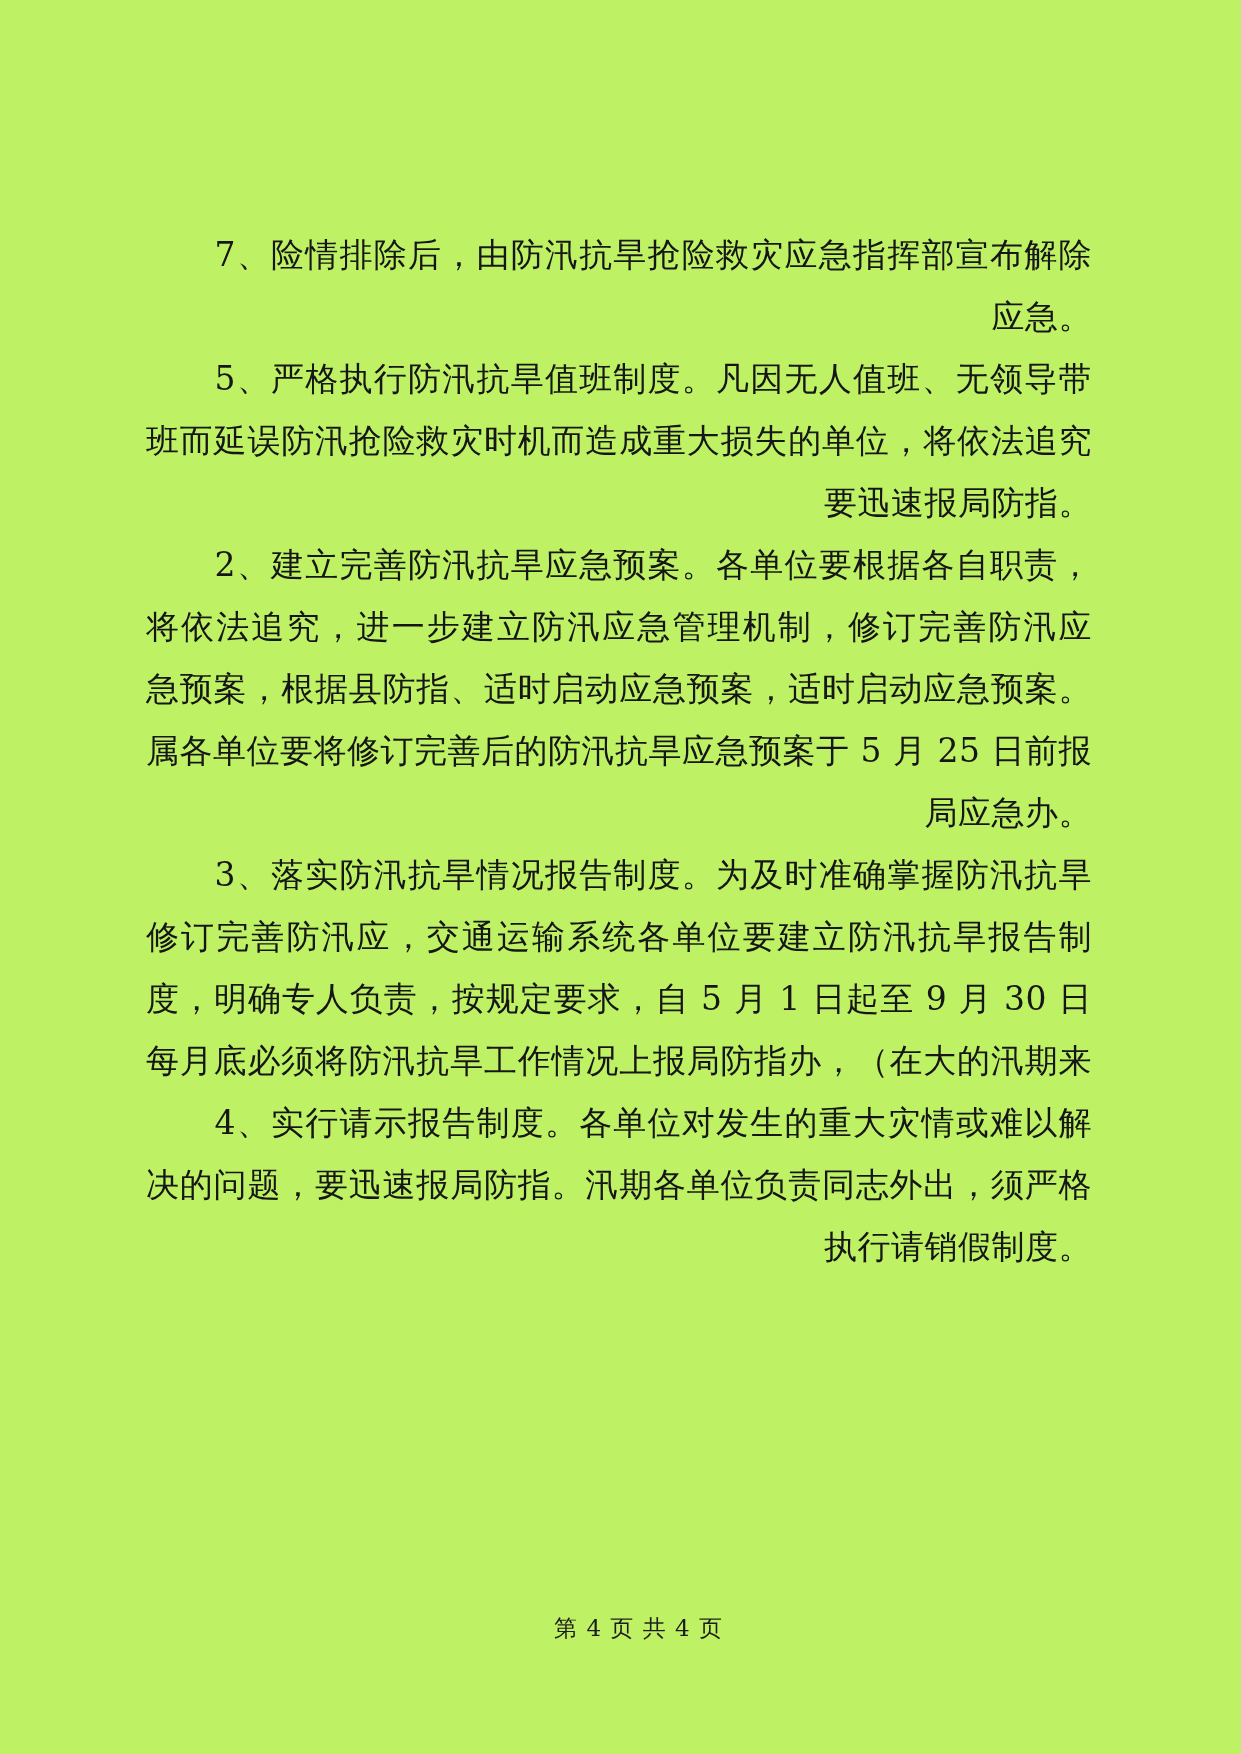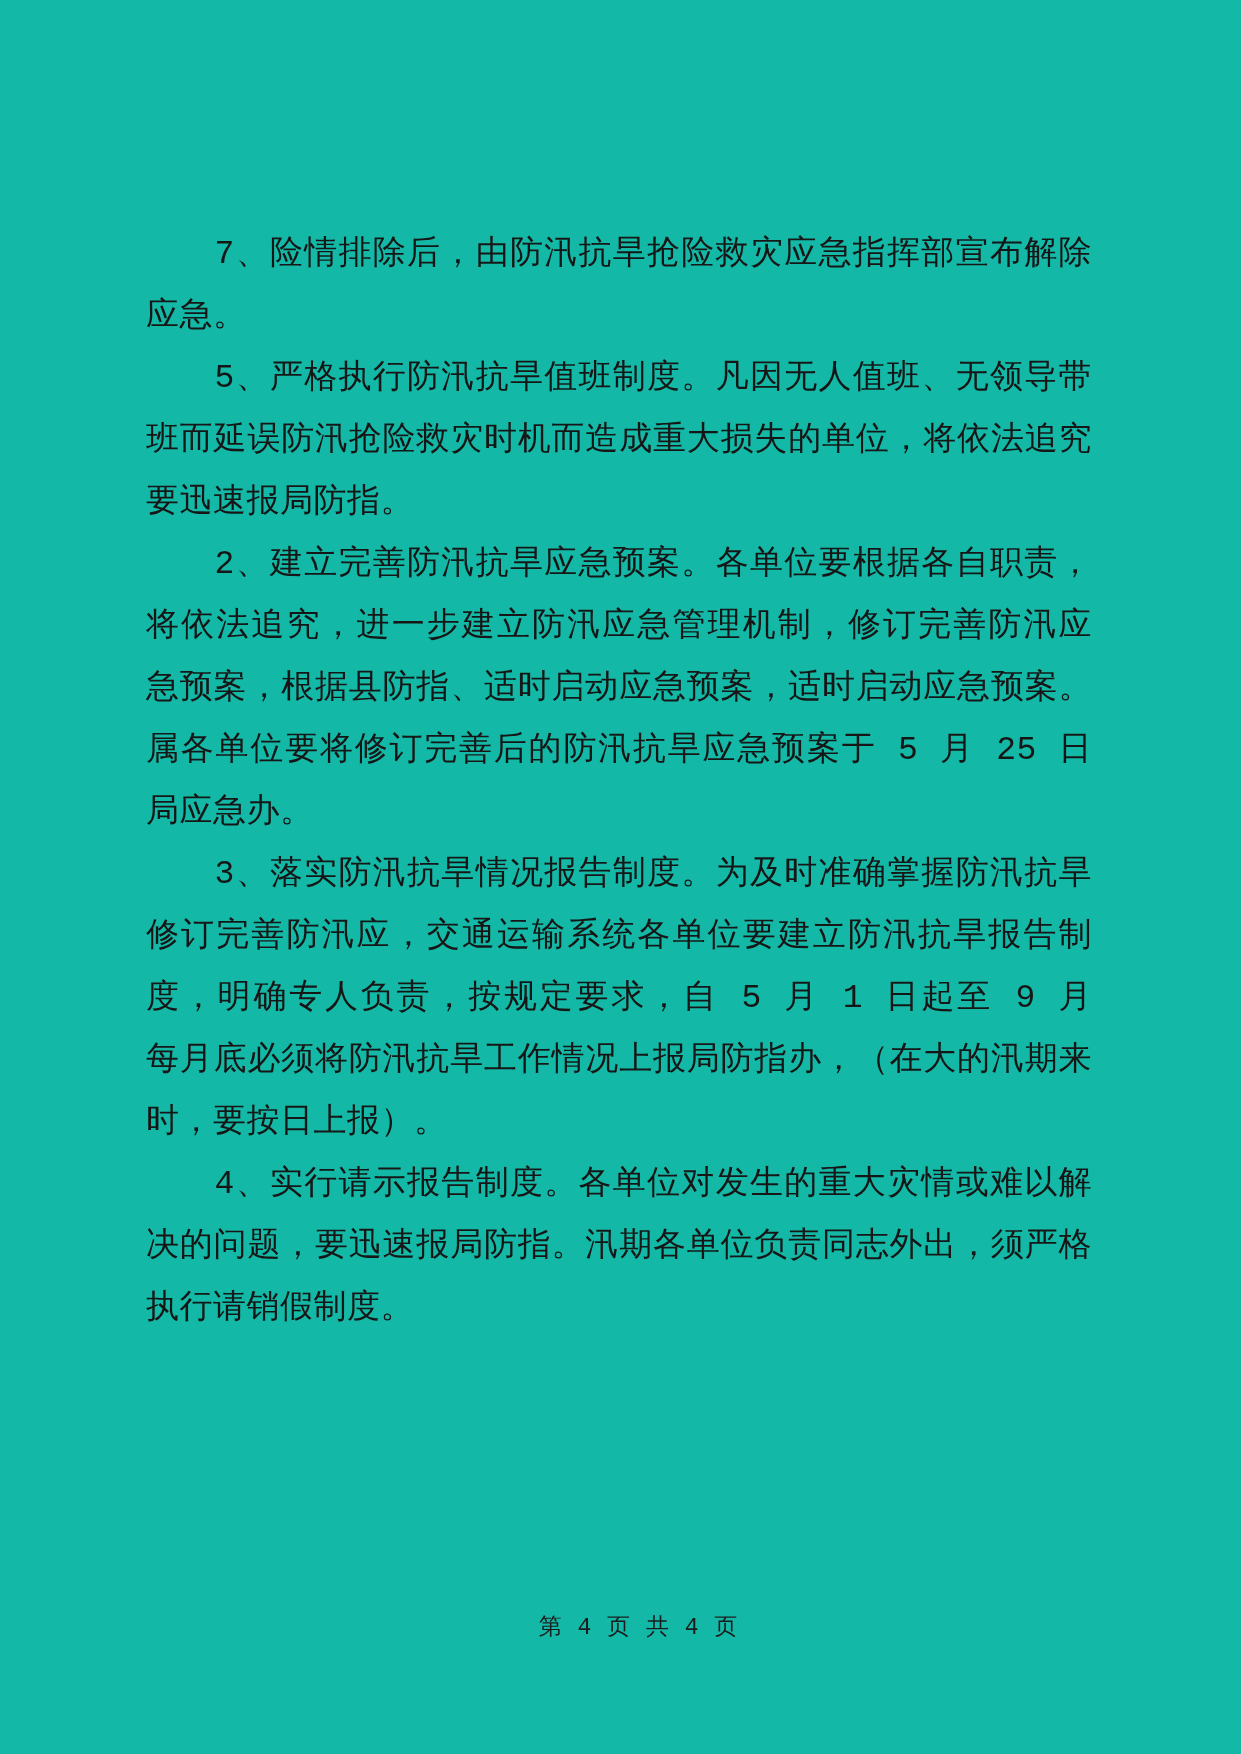--- a/index.html
+++ b/index.html
@@ -11,36 +11,35 @@
   body {
     position: relative;
     font-family: "DejaVu Serif", "Liberation Serif", serif;
     color: #161616;
   }
   .doc-page {
     position: absolute;
     left: 0; top: 0;
     width: 1241px;
     height: 1754px;
-    background: #14b8a6;
+    background: #bef264;
     overflow: hidden;
-    font-family: Liberation Mono, monospace;
   }
   .doc-body {
     position: absolute;
     left: 146px;
     top: 224px;
     width: 946px;
   }
   .doc-line {
     font-size: 33px;
     line-height: 62px;
     height: 62px;
     letter-spacing: 0.5px;
-    text-align: left;
+    text-align: right;
     white-space: pre-wrap;
     overflow: hidden;
   }
   .doc-line.full {
     text-align: justify;
     text-align-last: justify;
   }
   .doc-footer {
     position: absolute;
     left: 0;
@@ -66,19 +65,18 @@
     <div class="doc-line">要迅速报局防指。</div>
     <div class="doc-line full">　　2、建立完善防汛抗旱应急预案。各单位要根据各自职责，</div>
     <div class="doc-line full">将依法追究，进一步建立防汛应急管理机制，修订完善防汛应</div>
     <div class="doc-line full">急预案，根据县防指、适时启动应急预案，适时启动应急预案。局</div>
     <div class="doc-line full">属各单位要将修订完善后的防汛抗旱应急预案于 5 月 25 日前报</div>
     <div class="doc-line">局应急办。</div>
     <div class="doc-line full">　　3、落实防汛抗旱情况报告制度。为及时准确掌握防汛抗旱</div>
     <div class="doc-line full">修订完善防汛应，交通运输系统各单位要建立防汛抗旱报告制</div>
     <div class="doc-line full">度，明确专人负责，按规定要求，自 5 月 1 日起至 9 月 30 日止，</div>
     <div class="doc-line full">每月底必须将防汛抗旱工作情况上报局防指办，（在大的汛期来</div>
-    <div class="doc-line">时，要按日上报）。</div>
     <div class="doc-line full">　　4、实行请示报告制度。各单位对发生的重大灾情或难以解</div>
     <div class="doc-line full">决的问题，要迅速报局防指。汛期各单位负责同志外出，须严格</div>
     <div class="doc-line">执行请销假制度。</div>
   </div>
   <div class="doc-footer">第 4 页 共 4 页</div>
 </div>
 
 </body></html>

